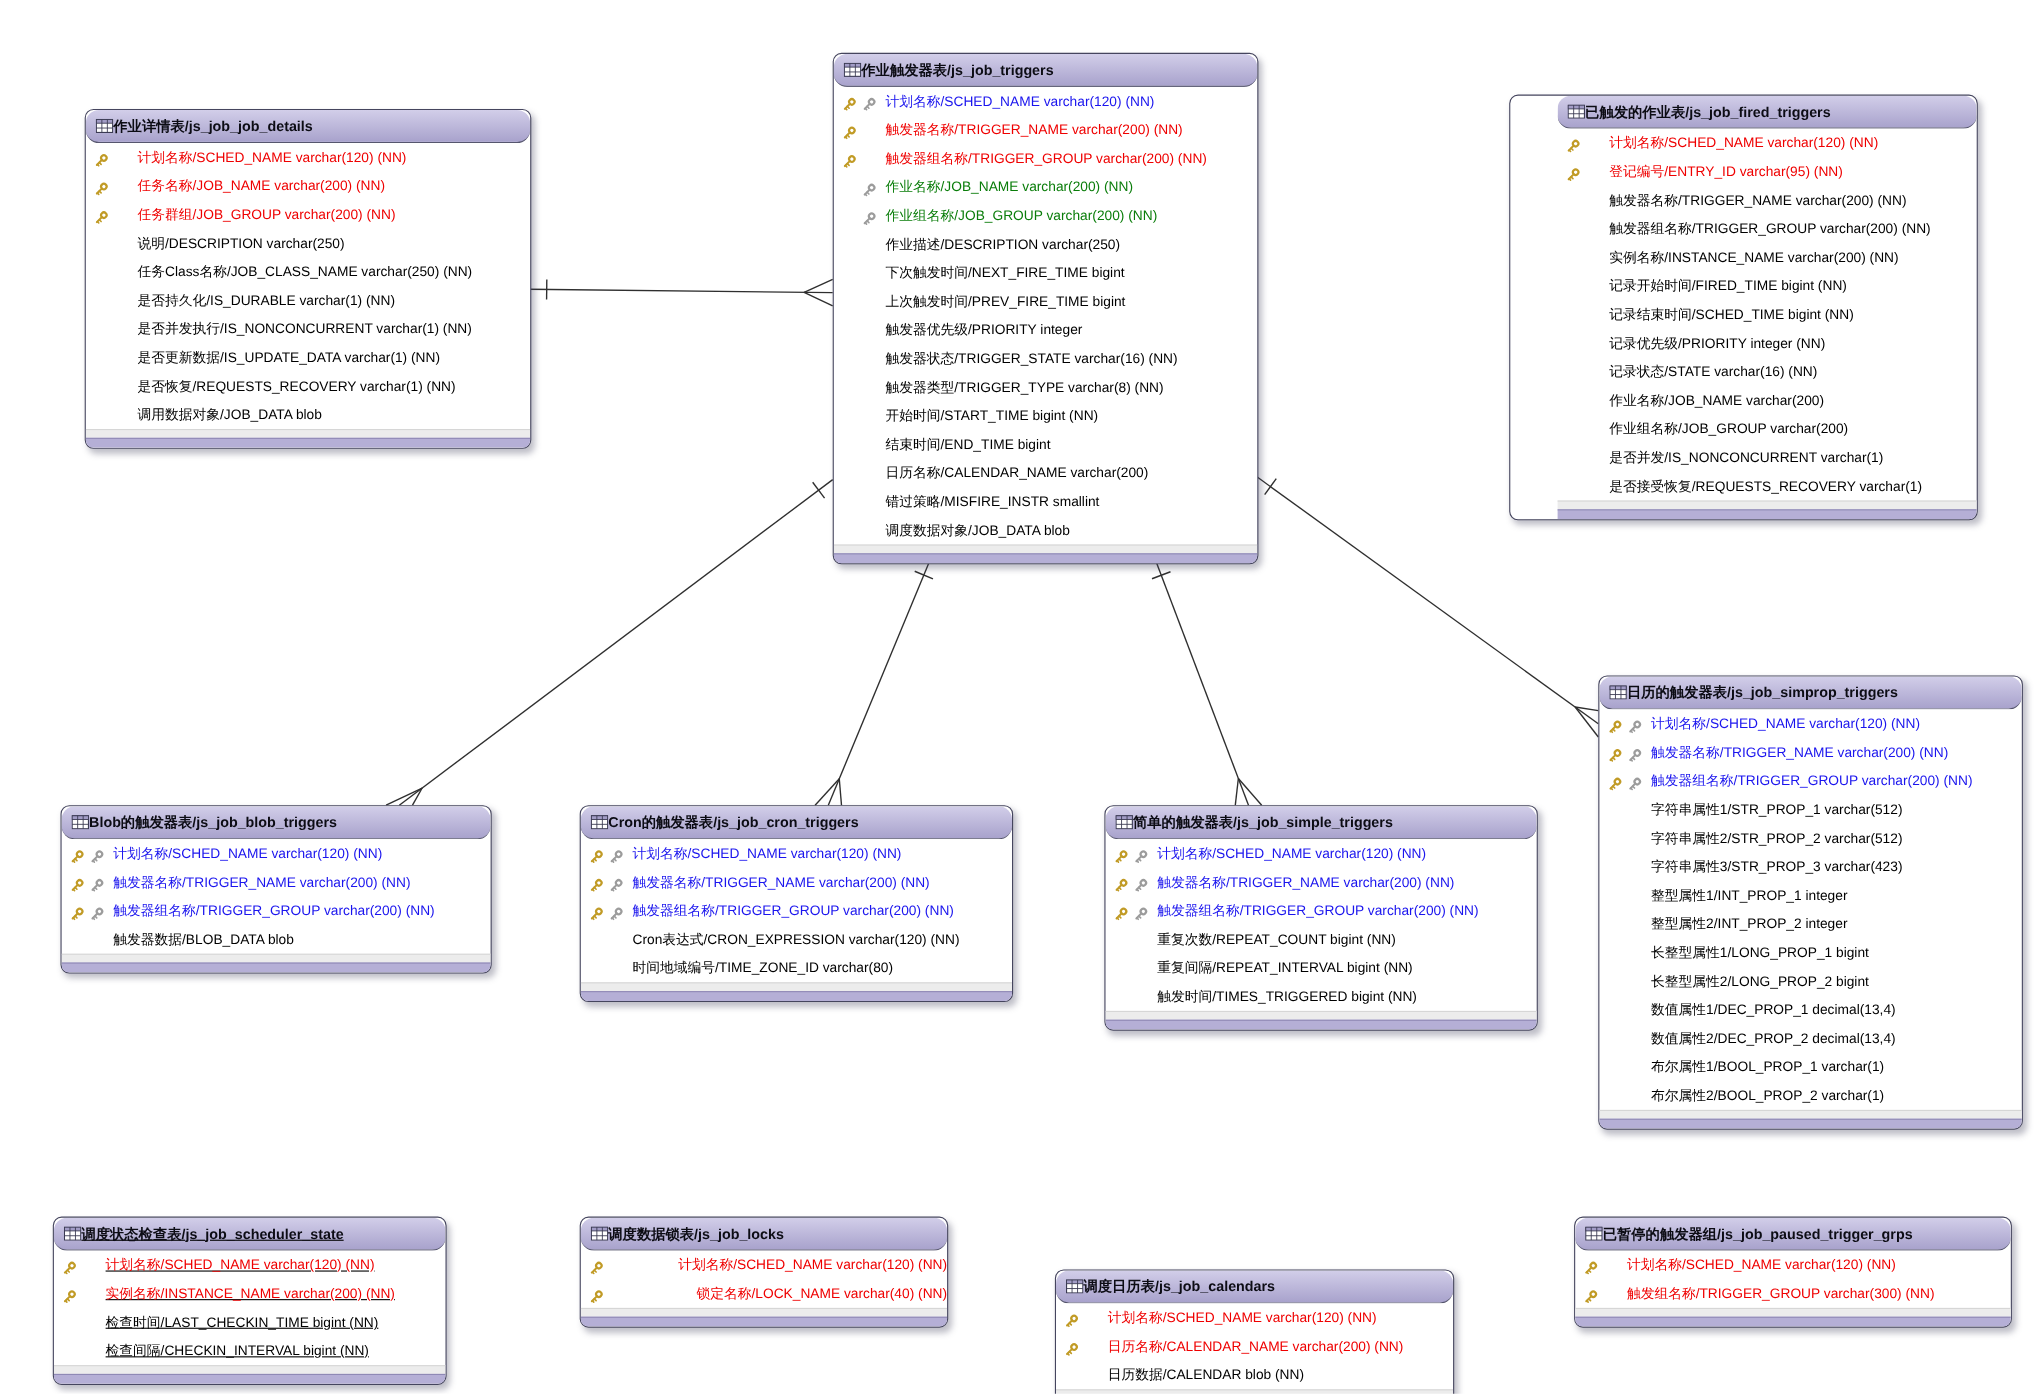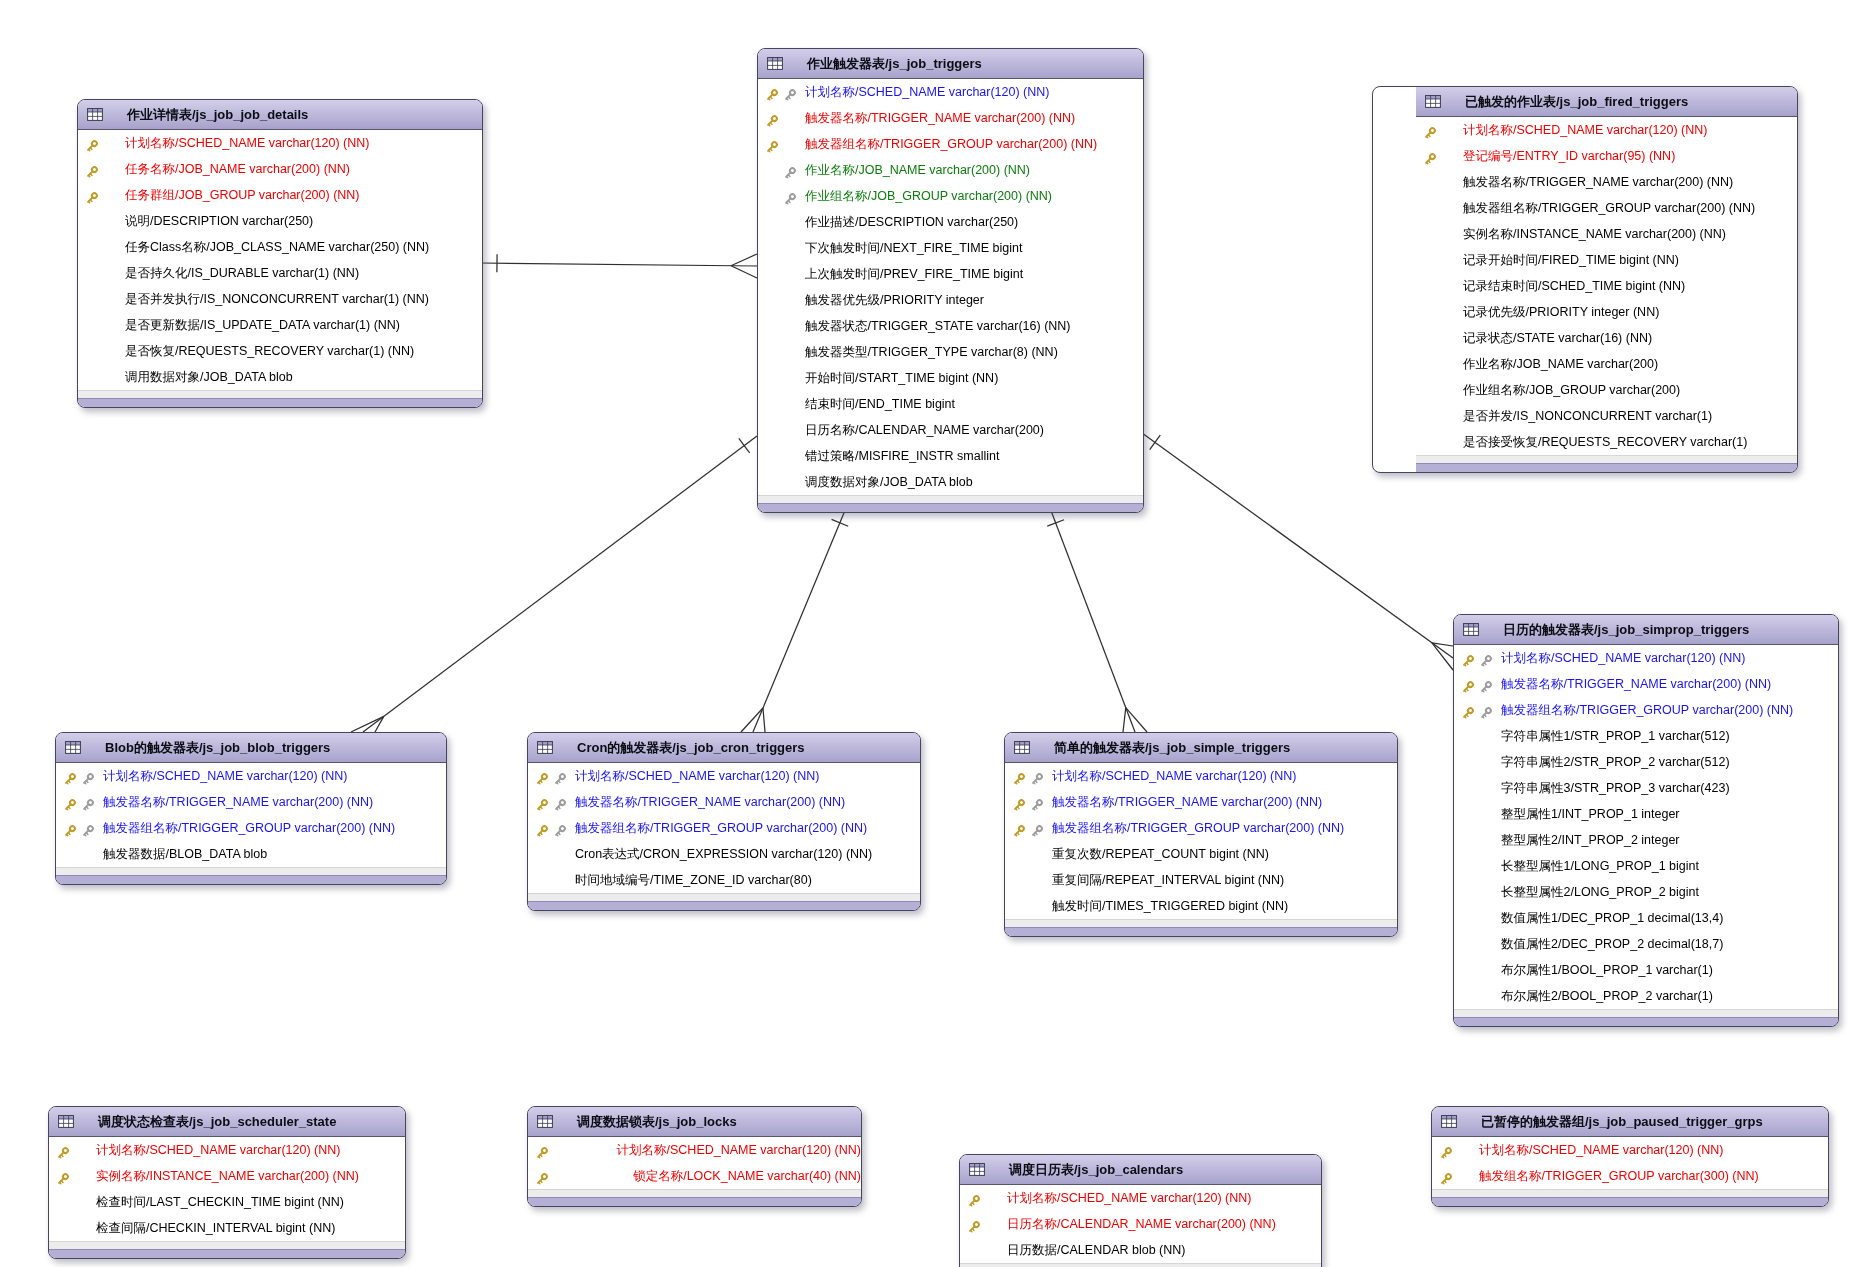--- a/index.html
+++ b/index.html
@@ -9,24 +9,24 @@
     font-family:"Liberation Sans","DejaVu Sans",sans-serif;
   }
   #relations{position:absolute;left:0;top:0;width:1849px;height:1267px;}
   .db-table{
     position:absolute;background:#ffffff;
     border:1.5px solid #45455e;border-radius:8px;
     box-shadow:3px 4px 6px rgba(70,70,95,.35);
     overflow:hidden;
   }
   .db-header{
-    height:29px;display:flex;align-items:center;gap:24px;padding:0 9px;
+    height:29px;display:flex;align-items:center;gap:0;padding:0 9px;
     background:linear-gradient(#d2cee9,#a8a2cc);
     border-bottom:1px solid #56566e;
-    font-size:13px;font-weight:bold;color:#0c0c14;white-space:nowrap;
+    font-size:13px;font-weight:bold;color:#0c0c14;white-space:nowrap;border-radius:12px;
   }
   .db-row{
     position:relative;height:26px;line-height:26px;
     font-size:12.5px;white-space:nowrap;padding-left:47px;color:#000;
   }
   .key{position:absolute;top:6px;width:14px;height:14px;}
   .key.slot1{left:7px;}
   .key.slot2{left:25px;}
   .c-pk{color:#ef0000;}
   .c-pkfk{color:#1a14ee;}
@@ -295,21 +295,21 @@
               </g>
             </svg></span><span>触发器组名称/TRIGGER_GROUP varchar(200) (NN)</span></div>
         <div class="db-row c-none"><span>字符串属性1/STR_PROP_1 varchar(512)</span></div>
         <div class="db-row c-none"><span>字符串属性2/STR_PROP_2 varchar(512)</span></div>
         <div class="db-row c-none"><span>字符串属性3/STR_PROP_3 varchar(423)</span></div>
         <div class="db-row c-none"><span>整型属性1/INT_PROP_1 integer</span></div>
         <div class="db-row c-none"><span>整型属性2/INT_PROP_2 integer</span></div>
         <div class="db-row c-none"><span>长整型属性1/LONG_PROP_1 bigint</span></div>
         <div class="db-row c-none"><span>长整型属性2/LONG_PROP_2 bigint</span></div>
         <div class="db-row c-none"><span>数值属性1/DEC_PROP_1 decimal(13,4)</span></div>
-        <div class="db-row c-none"><span>数值属性2/DEC_PROP_2 decimal(18,7)</span></div>
+        <div class="db-row c-none"><span>数值属性2/DEC_PROP_2 decimal(13,4)</span></div>
         <div class="db-row c-none"><span>布尔属性1/BOOL_PROP_1 varchar(1)</span></div>
         <div class="db-row c-none"><span>布尔属性2/BOOL_PROP_2 varchar(1)</span></div>
         <div class="db-strip"></div>
         <div class="db-bar"></div>
       </div>
       <div class="db-table" style="left: 55px; top: 732px; width: 390px;">
         <div class="db-header">
           <span style="display: inline-flex;">
             <svg width="16" height="13" viewBox="0 0 16 13" aria-hidden="true">
               <rect x="0.6" y="0.6" width="14.8" height="11.8" fill="#ffffff" stroke="#3a3a52" stroke-width="1"></rect>
@@ -490,21 +490,21 @@
                 <line x1="8" y1="10.8" x2="10.7" y2="10.8" stroke-width="1.7"></line>
                 <line x1="8" y1="13.6" x2="10" y2="13.6" stroke-width="1.7"></line>
               </g>
             </svg></span><span>触发器组名称/TRIGGER_GROUP varchar(200) (NN)</span></div>
         <div class="db-row c-none"><span>重复次数/REPEAT_COUNT bigint (NN)</span></div>
         <div class="db-row c-none"><span>重复间隔/REPEAT_INTERVAL bigint (NN)</span></div>
         <div class="db-row c-none"><span>触发时间/TIMES_TRIGGERED bigint (NN)</span></div>
         <div class="db-strip"></div>
         <div class="db-bar"></div>
       </div>
-      <div class="db-table" style="left: 48px; top: 1106px; width: 356px;">
+      <div class="db-table" style="left: 48px; top: 1106px; width: 356px; text-decoration: underline;">
         <div class="db-header">
           <span style="display: inline-flex;">
             <svg width="16" height="13" viewBox="0 0 16 13" aria-hidden="true">
               <rect x="0.6" y="0.6" width="14.8" height="11.8" fill="#ffffff" stroke="#3a3a52" stroke-width="1"></rect>
               <rect x="0.6" y="0.6" width="14.8" height="3.4" fill="#a29cc6" stroke="#3a3a52" stroke-width="0.8"></rect>
               <line x1="5.6" y1="0.6" x2="5.6" y2="12.4" stroke="#3a3a52" stroke-width="0.8"></line>
               <line x1="10.6" y1="0.6" x2="10.6" y2="12.4" stroke="#3a3a52" stroke-width="0.8"></line>
               <line x1="0.6" y1="8.4" x2="15.4" y2="8.4" stroke="#3a3a52" stroke-width="0.8"></line>
             </svg>
           </span>

